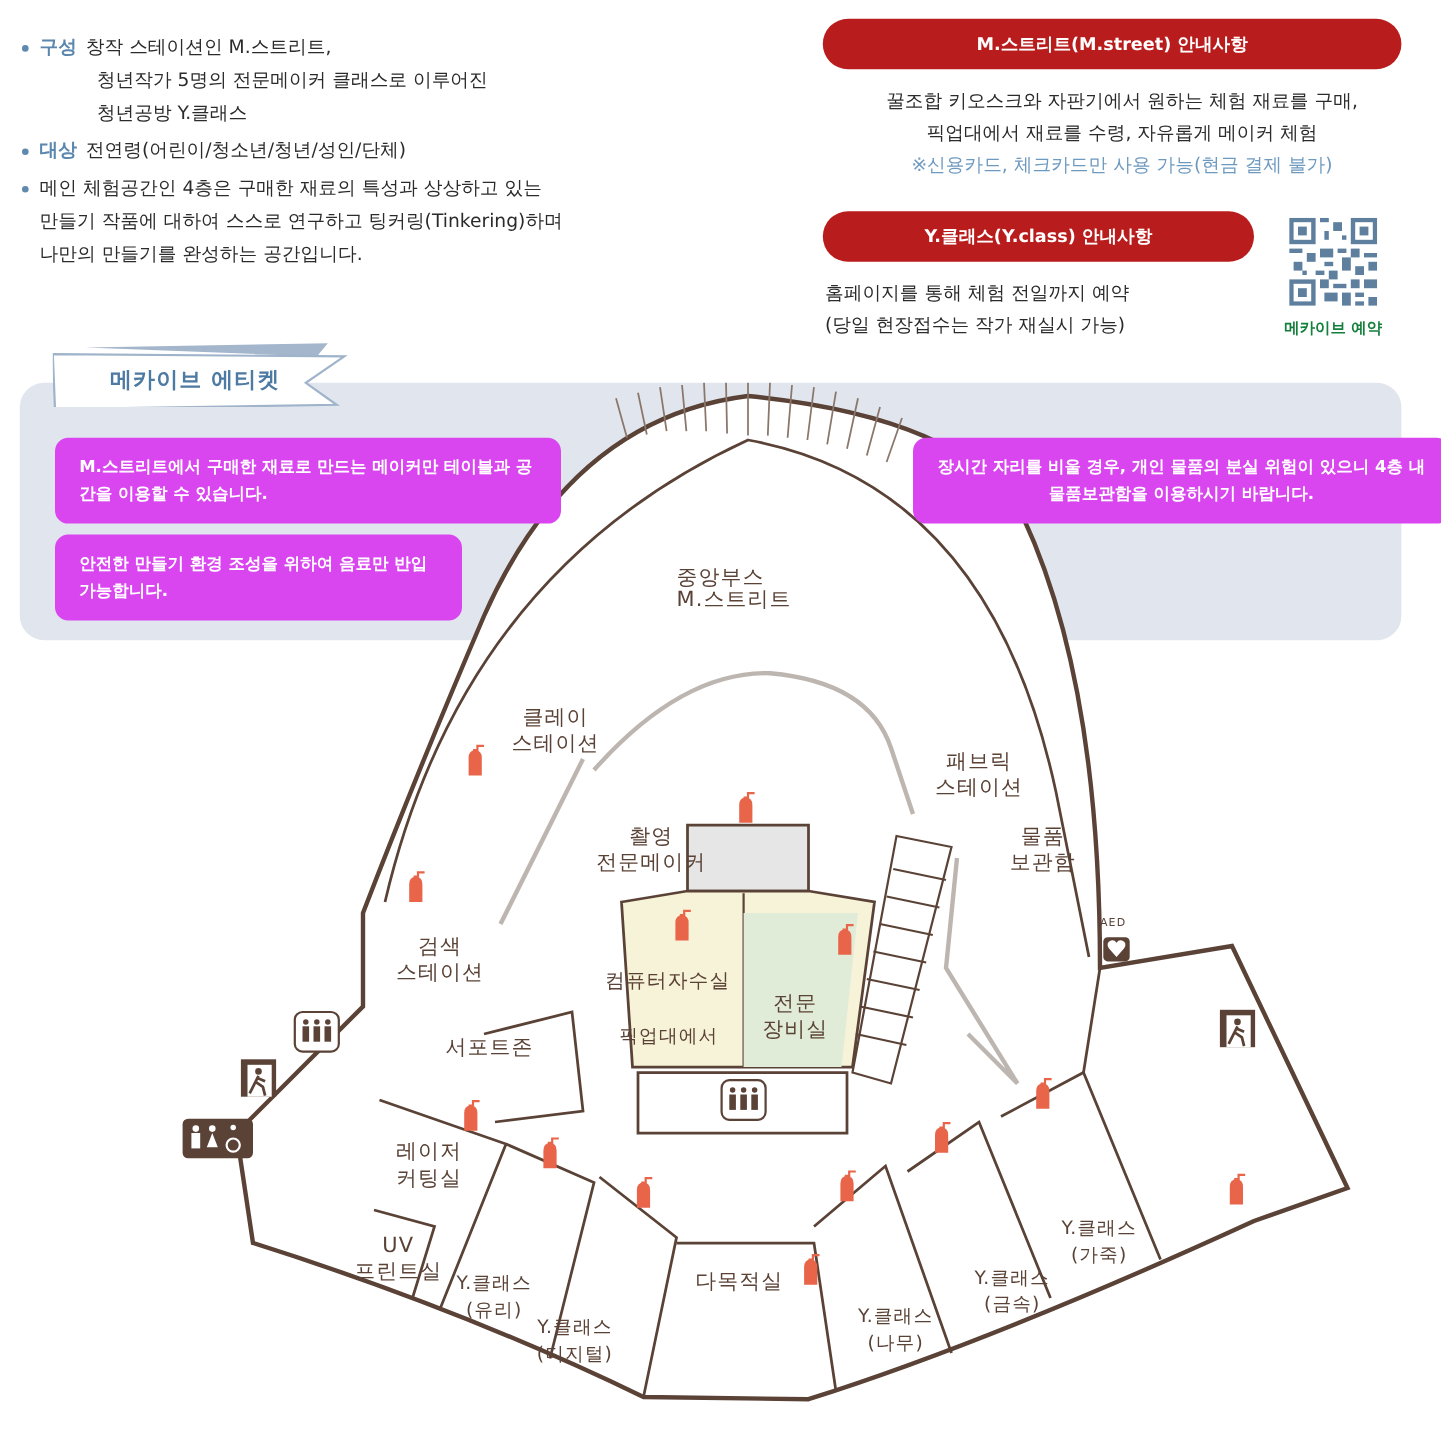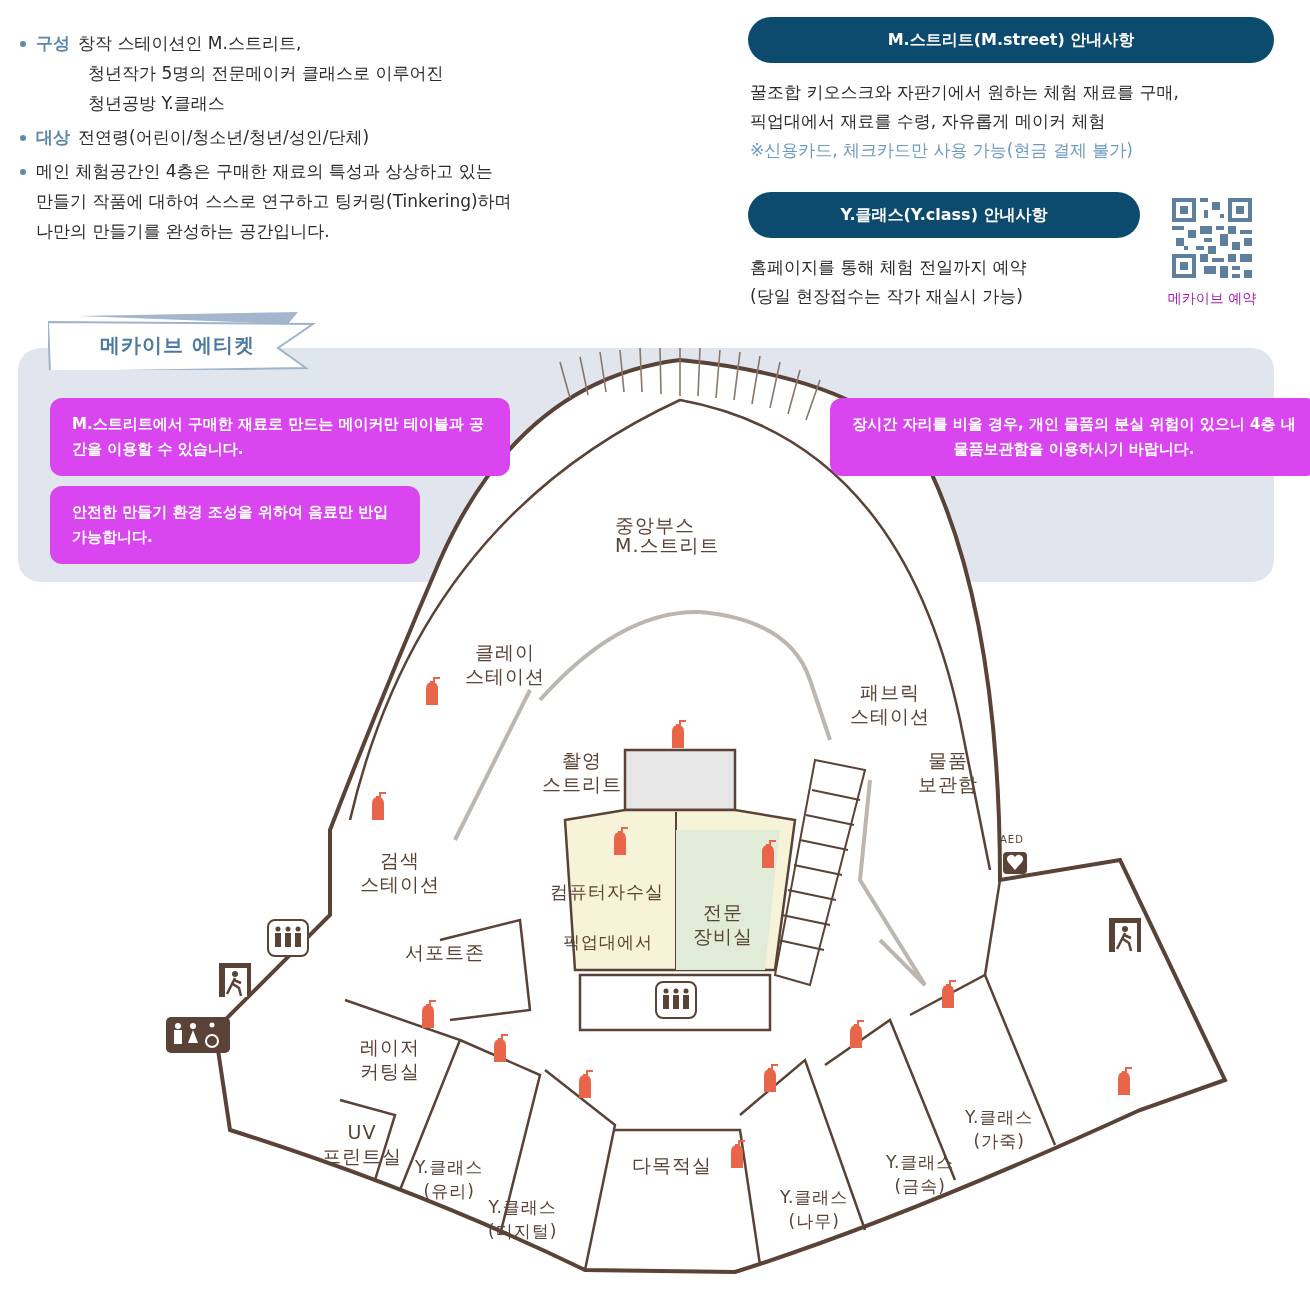--- a/index.html
+++ b/index.html
@@ -10,24 +10,24 @@
   .abs { position: absolute; }
 
   
   .info { left: 18px; top: 28px; width: 600px; font-size: 17px; line-height: 30px; }
   .info-item { position: relative; padding-left: 18px; margin-bottom: 4px; }
   .info-item .dot { position: absolute; left: 2px; top: 13px; width: 6px; height: 6px; border-radius: 50%; background: #5f8aae; }
   .info-item .key { color: #5b86ad; font-weight: bold; margin-right: 8px; }
   .info-item .indent { padding-left: 52px; display: block; }
 
   
-  .pill { background: #0c4a6e; color: #fff; font-weight: bold; font-size: 16px; text-align: center; border-radius: 24px; height: 46px; line-height: 46px; }
+  .pill { background: #b91c1c; color: #fff; font-weight: bold; font-size: 16px; text-align: center; border-radius: 24px; height: 46px; line-height: 46px; }
   .notice-text { font-size: 17px; line-height: 29px; color: #2b2b2b; }
   .notice-text .note { color: #6e9ac0; }
-  .qr-label { color: #a21caf; font-weight: normal; font-size: 14px; text-align: center; width: 120px; }
+  .qr-label { color: #15803d; font-weight: bold; font-size: 14px; text-align: center; width: 120px; }
 
   
   .band { left: 18px; top: 348px; width: 1256px; height: 234px; background: #e1e6ee; border-radius: 22px; }
   .ribbon { left: 48px; top: 310px; }
   .ribbon-title { position: absolute; left: 52px; top: 22px; color: #4d7aa3; font-weight: bold; font-size: 20px; letter-spacing: 1px; }
   .etq { background: #d946ef; color: #fff; font-weight: bold; font-size: 15px; line-height: 25px; border-radius: 12px; padding: 14px 22px; }
 
   
   .map { left: 0; top: 340px; width: 1310px; height: 972px; }
   .lbl { position: absolute; color: #5a4236; font-size: 19px; line-height: 24px; text-align: center; font-family: "DejaVu Sans", sans-serif; letter-spacing: 1px; }
@@ -48,21 +48,21 @@
   </div>
   <div class="info-item">
     <span class="dot"></span>
     <span>메인 체험공간인 4층은 구매한 재료의 특성과 상상하고 있는</span><br>
     <span>만들기 작품에 대하여 스스로 연구하고 팅커링(Tinkering)하며</span><br>
     <span>나만의 만들기를 완성하는 공간입니다.</span>
   </div>
 </div>
 
 <div class="abs pill" style="left:748px;top:17px;width:526px;">M.스트리트(M.street) 안내사항</div>
-<div class="abs notice-text" style="left:750px;top:78px;width:540px;">
+<div class="abs notice-text" style="left:750px;top:78px;width:540px;text-align:center;">
   <div>꿀조합 키오스크와 자판기에서 원하는 체험 재료를 구매,</div>
   <div>픽업대에서 재료를 수령, 자유롭게 메이커 체험</div>
   <div class="note">※신용카드, 체크카드만 사용 가능(현금 결제 불가)</div>
 </div>
 
 <div class="abs pill" style="left:748px;top:192px;width:392px;">Y.클래스(Y.class) 안내사항</div>
 <div class="abs notice-text" style="left:750px;top:253px;width:400px;">
   <div>홈페이지를 통해 체험 전일까지 예약</div>
   <div>(당일 현장접수는 작가 재실시 가능)</div>
 </div>
@@ -247,21 +247,21 @@
 <div class="lbl" style="left:465px;top:640px;">
     <div>클레이</div>
     <div>스테이션</div>
   </div>
 <div class="lbl" style="left:850px;top:680px;">
     <div>패브릭</div>
     <div>스테이션</div>
   </div>
 <div class="lbl" style="left:542px;top:748px;">
     <div>촬영</div>
-    <div>스트리트</div>
+    <div>전문메이커</div>
   </div>
 <div class="lbl" style="left:918px;top:748px;">
     <div>물품</div>
     <div>보관함</div>
   </div>
 <div class="lbl" style="left:360px;top:848px;">
     <div>검색</div>
     <div>스테이션</div>
   </div>
 <div class="lbl" style="left:550px;top:880px;font-size:18px;">컴퓨터자수실</div>

